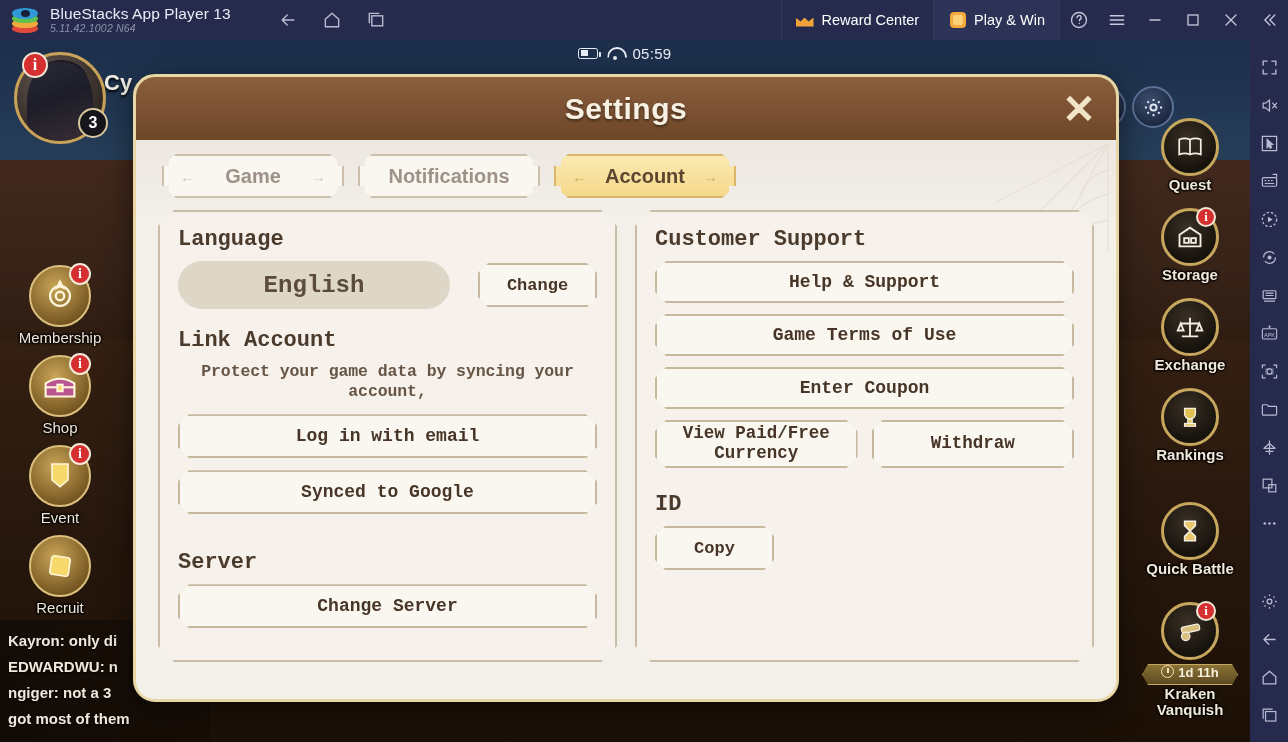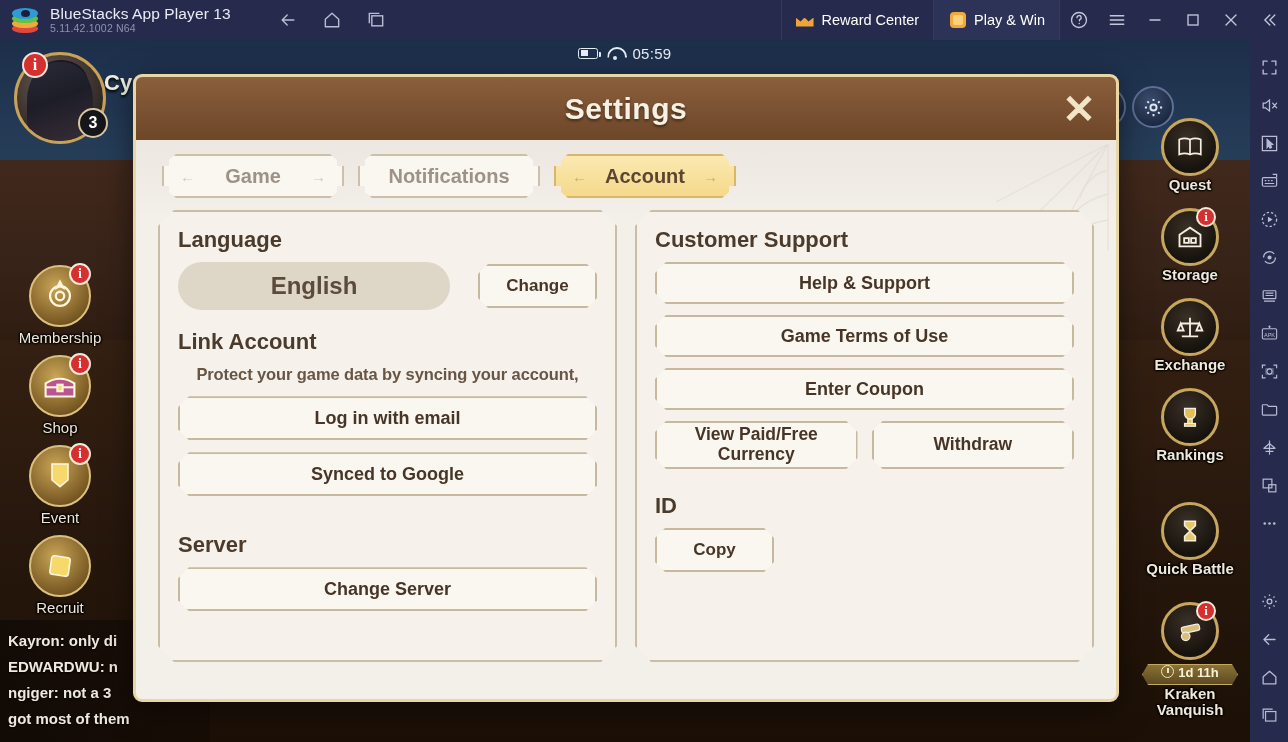--- a/index.html
+++ b/index.html
@@ -24,21 +24,21 @@
   }
   .bs-logo i { position: absolute; border-radius: 50% 50% 45% 45%; left: 0; }
   .bs-logo .l1 { width: 26px; height: 9px; bottom: 0px; background: #e0483c; }
   .bs-logo .l2 { width: 26px; height: 9px; bottom: 5px; background: #f2a93b; }
   .bs-logo .l3 { width: 26px; height: 9px; bottom: 10px; background: #5fc24e; }
   .bs-logo .l4 { width: 26px; height: 11px; bottom: 14px; background: #2f9ad6; border-radius: 50%; }
   .bs-logo .l5 { width: 9px; height: 7px; left: 9px; bottom: 16px; background: #1a1f38; border-radius: 50%; }
 
   .bs-titletext { line-height: 1.05; }
   .bs-title { font-size: 15.5px; color: #e9ecf5; font-weight: 400; letter-spacing: .1px; }
-  .bs-sub { font-size: 10.5px; color: #8e93ae; margin-top: 1px; letter-spacing: .2px; }
+  .bs-sub { font-size: 10.5px; color: #8e93ae; margin-top: 1px; letter-spacing: .2px; font-style: italic; }
 
   .bs-navbtns { display: flex; align-items: center; margin-left: 40px; gap: 10px; }
   .bs-navbtn {
     width: 34px; height: 34px; display: flex; align-items: center; justify-content: center;
     color: #b9bdd2;
   }
   .bs-spacer { flex: 1; }
 
   .bs-right { display: flex; align-items: center; height: 40px; }
   .bs-pill {
@@ -219,21 +219,21 @@
   .chatline {
     color: #efe9dd; font-size: 15px; font-weight: bold; line-height: 26px;
     white-space: nowrap; text-shadow: 0 1px 2px #000;
   }
 
   
   .modal {
     position: absolute; left: 133px; top: 74px; width: 986px; height: 628px;
     z-index: 20;
     border: 3px solid #e8d7a4;
-    border-radius: 9px;
+    border-radius: 22px;
     background: #f0ebe4;
     box-shadow: 0 8px 30px rgba(0,0,0,.5);
     overflow: hidden;
   }
   .modal-header {
     position: relative; height: 63px;
     background: linear-gradient(180deg, #8a5f3c 0%, #7a5132 55%, #6d4727 100%);
     display: flex; align-items: center; justify-content: center;
   }
   .modal-title {
@@ -282,20 +282,21 @@
   .panes { display: flex; gap: 18px; padding: 0 8px; }
   .pane {
     flex: 1; min-width: 0;
     background: #f6f2eb;
     border: 2px solid #c9bda9;
     border-radius: 8px;
     position: relative;
     padding: 0 0 14px;
     height: 452px;
     clip-path: polygon(0 16px, 16px 0, calc(100% - 16px) 0, 100% 16px, 100% calc(100% - 16px), calc(100% - 16px) 100%, 16px 100%, 0 calc(100% - 16px));
+    font-family: Liberation Mono, monospace;
   }
   .pane-inner { padding: 10px 18px 0; }
   .pane-title {
     font-size: 22px; font-weight: bold; color: #4b3b2c; margin: 5px 0 9px;
   }
   .pane-title.tight { margin-top: 2px; }
 
   .langrow { display: flex; align-items: center; gap: 28px; }
   .value-pill {
     flex: 1; height: 48px; border-radius: 24px;

